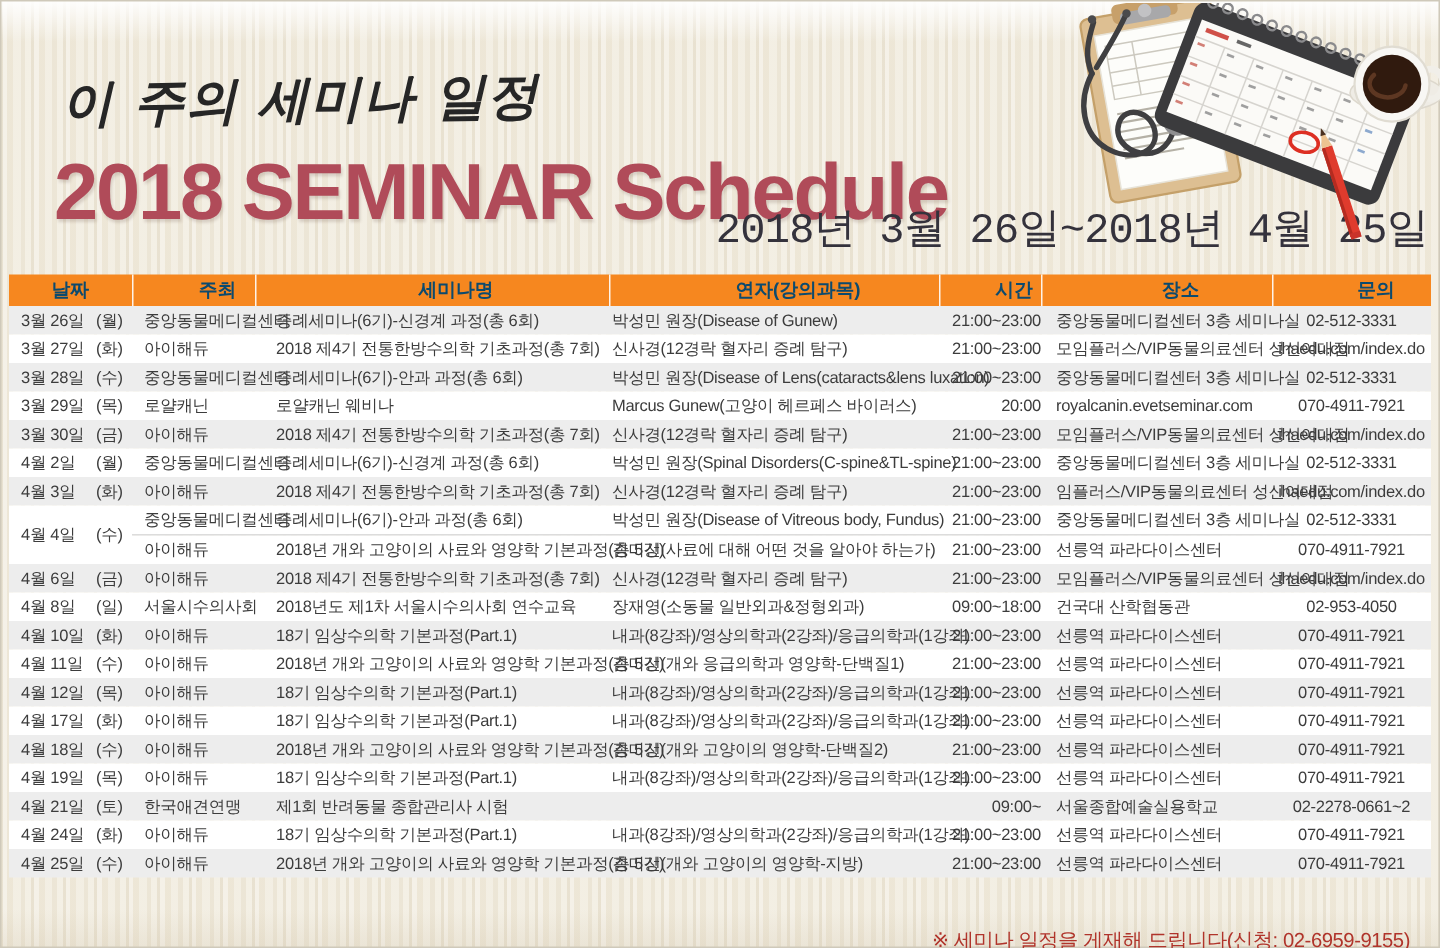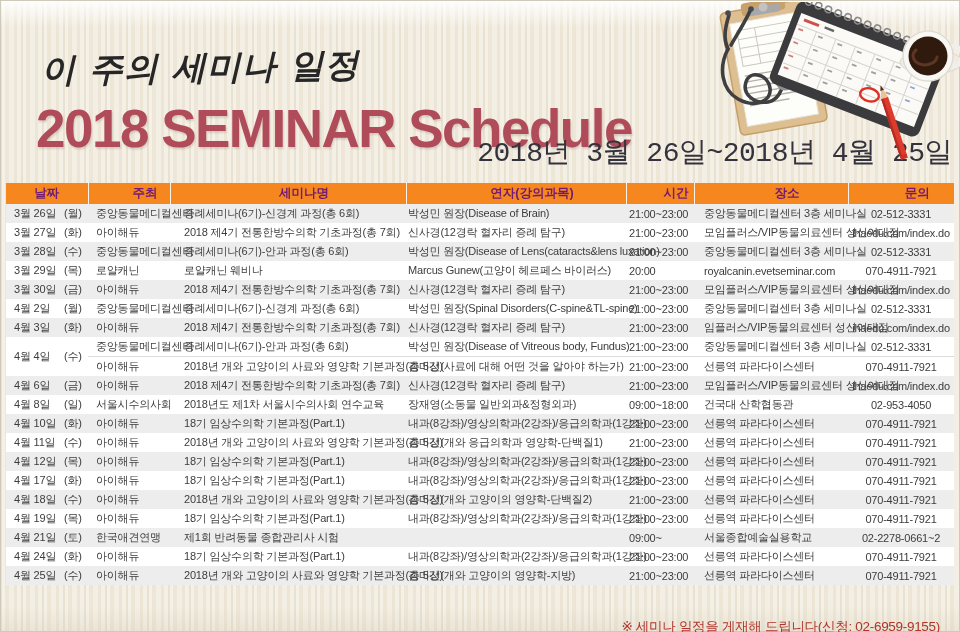--- a/index.html
+++ b/index.html
@@ -30,37 +30,37 @@
   .date-range{
     position:absolute;right:8px;top:133px;
     font-size:28px;color:#34323c;letter-spacing:-0.5px;z-index:1;font-family:Liberation Mono, monospace;
   }
   .illus{position:absolute;right:0;top:2px;width:272px;height:166px;z-index:2;pointer-events:none;}
   table.schedule{
     position:absolute;left:6px;top:183px;width:948px;
     border-collapse:collapse;table-layout:fixed;z-index:1;
   }
   .schedule th{
-    background:#f6871f;color:#701a75;font-size:12.5px;font-weight:bold;
+    background:#f6871f;color:#0c4a6e;font-size:12.5px;font-weight:bold;
     height:21px;padding:0;text-align:center;letter-spacing:0;
   }
   .schedule th + th{border-left:1px solid rgba(255,255,255,.9);padding-left:32px;}
   .schedule td{
     height:19px;padding:0 0 0 6px;font-size:11px;color:#3c3c3c;
     white-space:nowrap;overflow:visible;background:#fff;vertical-align:middle;
     letter-spacing:-0.2px;
   }
   .schedule tr.shade td{background:#ededed;}
   .schedule tr.subrow td{border-top:1px solid #dcdcdc;}
   td.c-date{padding-left:8px;}
   td.c-date .d{display:inline-block;width:50px;}
   td.c-org{padding-left:8px;}
   td.c-sem{padding-left:14px;}
   td.c-spk{padding-left:2px;}
-  td.c-time{padding-left:3px;}
+  td.c-time{padding-left:3px;text-align:right;}
   td.c-loc{padding-left:10px;}
   td.c-con{padding-left:0;text-align:center;}
   .footer-note{
     position:absolute;right:20px;top:618px;
     font-size:13.5px;color:#b0342b;letter-spacing:-0.3px;
   }
 </style>
 </head>
 <body>
 
@@ -206,21 +206,21 @@
         <th>시간</th>
         <th>장소</th>
         <th>문의</th>
       </tr>
   </thead>
   <tbody>
       <tr class="shade">
         <td class="c-date"><span class="d">3월 26일</span><span class="w">(월)</span></td>
         <td class="c-org">중앙동물메디컬센터</td>
         <td class="c-sem">증례세미나(6기)-신경계 과정(총 6회)</td>
-        <td class="c-spk">박성민 원장(Disease of Brain)</td>
+        <td class="c-spk">박성민 원장(Disease of Gunew)</td>
         <td class="c-time">21:00~23:00</td>
         <td class="c-loc">중앙동물메디컬센터 3층 세미나실</td>
         <td class="c-con">02-512-3331</td>
       </tr>
       <tr>
         <td class="c-date"><span class="d">3월 27일</span><span class="w">(화)</span></td>
         <td class="c-org">아이해듀</td>
         <td class="c-sem">2018 제4기 전통한방수의학 기초과정(총 7회)</td>
         <td class="c-spk">신사경(12경락 혈자리 증례 탐구)</td>
         <td class="c-time">21:00~23:00</td>

